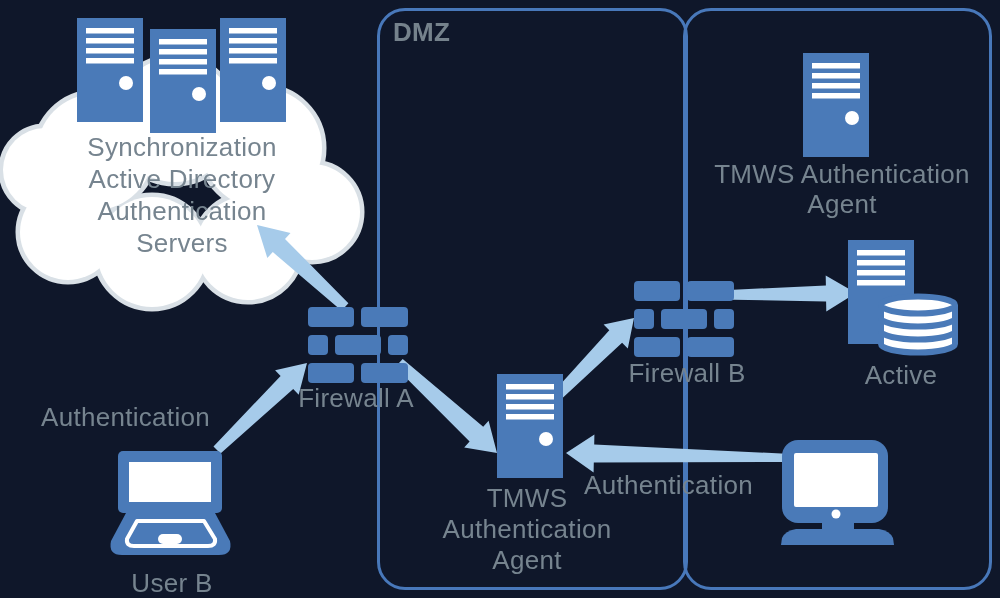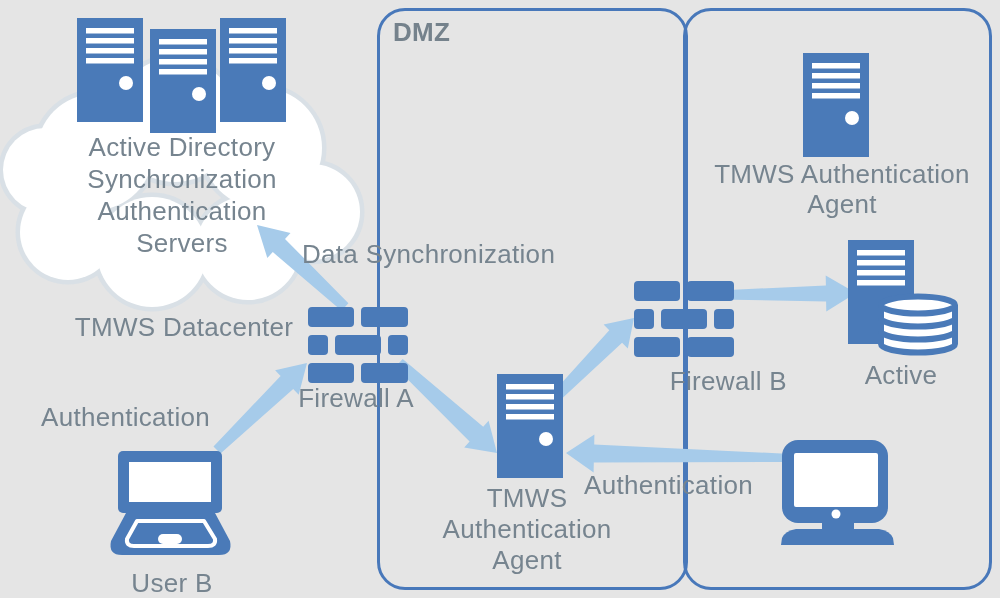--- a/index.html
+++ b/index.html
@@ -1,16 +1,16 @@
 <!DOCTYPE html>
 <html><head>
 <meta charset="utf-8">
 <style>
   html,body{margin:0;padding:0;background:#fff;}
-  .canvas{position:relative;width:1000px;height:598px;background:#e5e5e5;overflow:hidden;
+  .canvas{position:relative;width:1000px;height:598px;background:#0f172a;overflow:hidden;
           font-family:"Liberation Sans", sans-serif;}
   .zone{position:absolute;border:3px solid #4878ba;border-radius:28px;box-sizing:border-box;z-index:1;background:transparent;}
   .zone-dmz{left:377px;top:8px;width:311px;height:582px;}
   .zone-intranet{left:683px;top:8px;width:309px;height:582px;}
   svg.layer{position:absolute;left:0;top:0;z-index:2;}
   .label{position:absolute;color:#76848f;font-size:26px;line-height:31px;letter-spacing:0.3px;
          white-space:nowrap;z-index:3;}
   .center{text-align:center;}
   .zone-title{position:absolute;color:#75828c;font-weight:bold;font-size:26px;z-index:3;letter-spacing:0.3px;}
 </style>
@@ -107,45 +107,43 @@
       <rect x="794" y="453" width="84" height="54" rx="2" fill="#ffffff"></rect>
       <circle cx="836" cy="514" r="4.5" fill="#ffffff"></circle>
       <rect x="822" y="521" width="32" height="12" fill="#4a7ab8"></rect>
       <path d="M796,529 L879,529 Q890,531 893,538 L894,545 L781,545 L782,538 Q785,531 796,529 Z" fill="#4a7ab8"></path>
     </g>
   </svg>
 
   <div class="zone-title" style="left:393px;top:17px;">DMZ</div>
 
   <div class="label center" style="left:32px;top:131px;width:300px;line-height:32px;">
+    <div>Synchronization</div>
     <div>Active Directory</div>
-    <div>Synchronization</div>
     <div>Authentication</div>
     <div>Servers</div>
   </div>
 
-  <div class="label center" style="left:34px;top:312px;width:300px;">TMWS Datacenter</div>
 
-  <div class="label" style="left:302px;top:239px;">Data Synchronization</div>
 
   <div class="label" style="left:41px;top:402px;">Authentication</div>
 
   <div class="label center" style="left:72px;top:568px;width:200px;">User B</div>
 
   <div class="label center" style="left:256px;top:383px;width:200px;">Firewall A</div>
 
   <div class="label center" style="left:427px;top:483px;width:200px;">
     <div>TMWS</div>
     <div>Authentication</div>
     <div>Agent</div>
   </div>
 
   <div class="label" style="left:584px;top:470px;">Authentication</div>
 
-  <div class="label center" style="left:587px;top:366px;width:200px;text-align:right;">Firewall B</div>
+  <div class="label center" style="left:587px;top:358px;width:200px;">Firewall B</div>
 
   <div class="label center" style="left:692px;top:159px;width:300px;line-height:30px;">
     <div>TMWS Authentication</div>
     <div>Agent</div>
   </div>
 
   <div class="label center" style="left:801px;top:361px;width:200px;line-height:29px;">
     <div>Active</div>
   </div>
 

